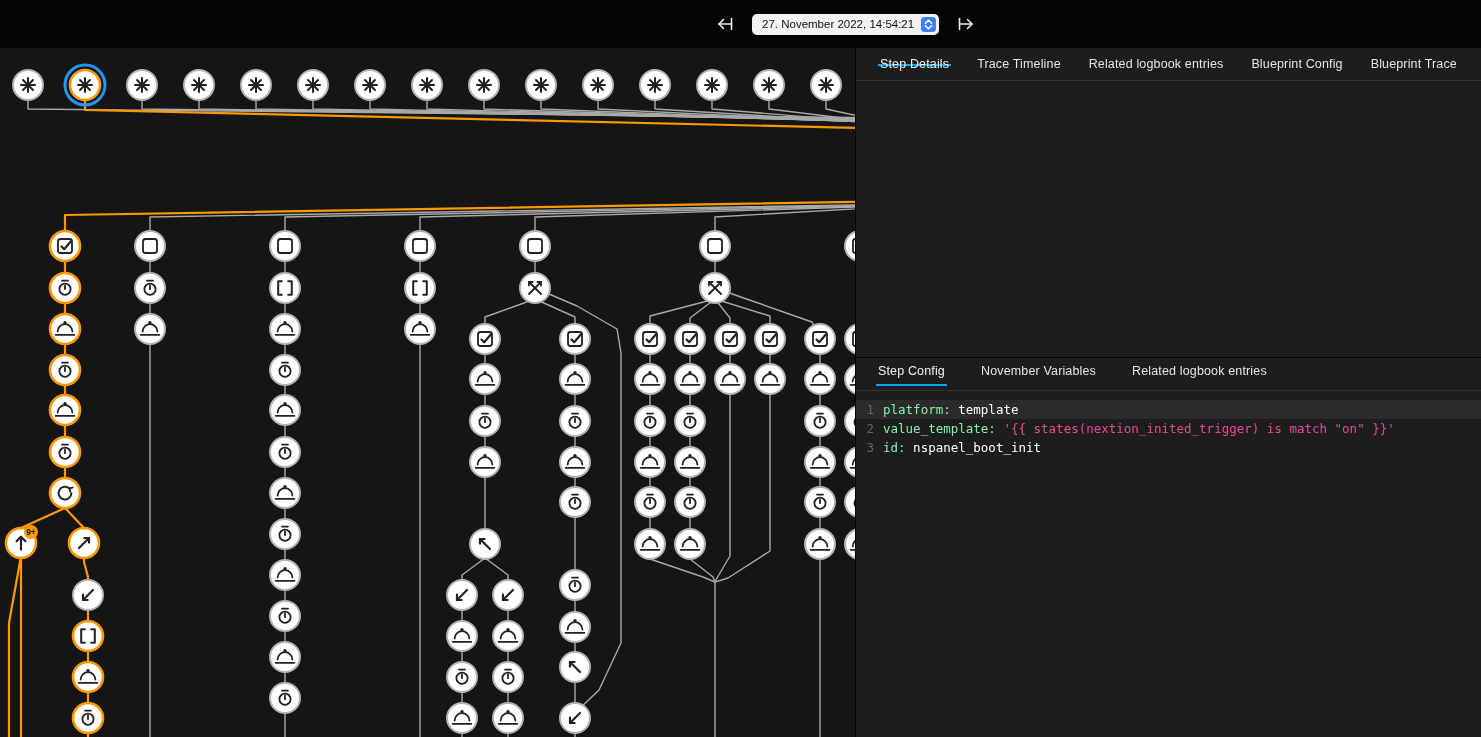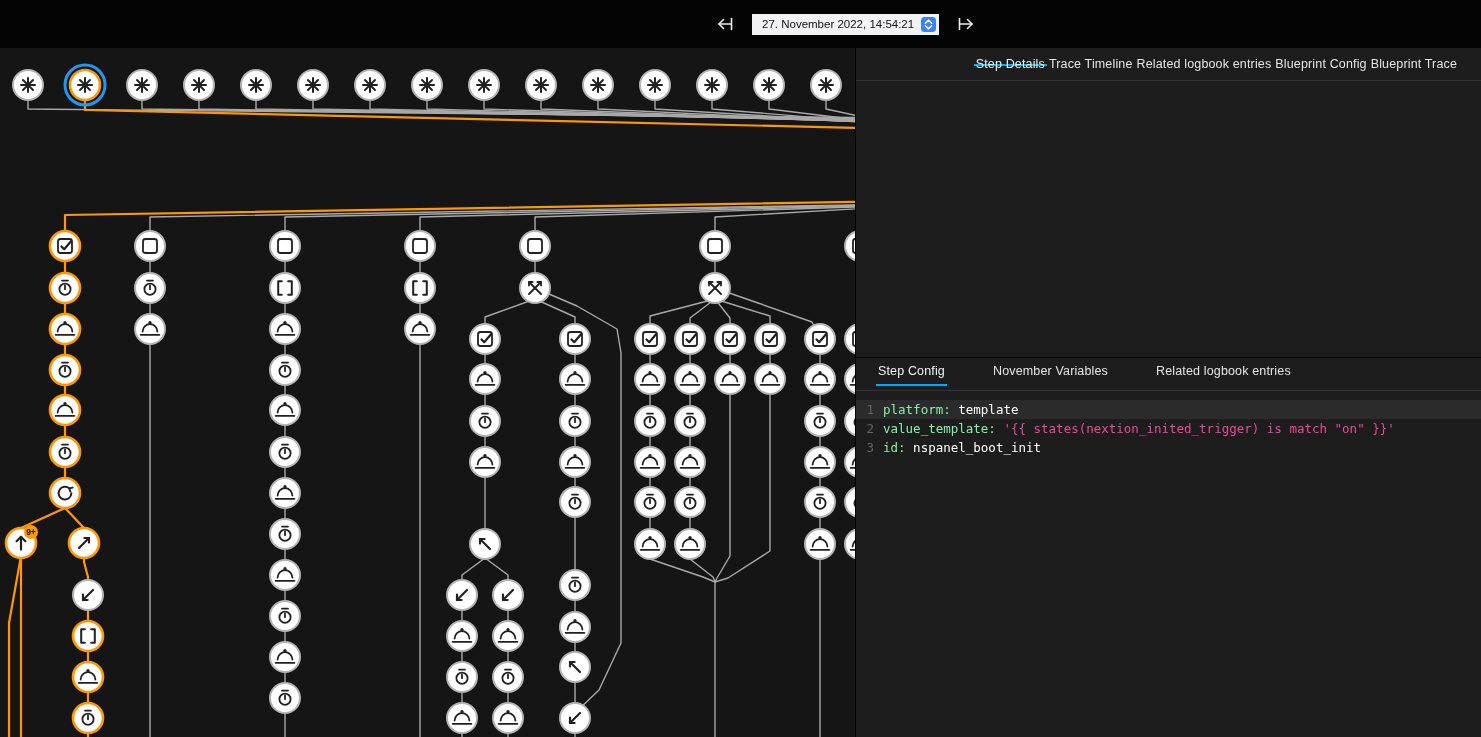--- a/index.html
+++ b/index.html
@@ -1,28 +1,28 @@
 <!DOCTYPE html>
 <html style="--accent: #03a9f4;"><head>
 <meta charset="utf-8">
 <style>
   *{margin:0;padding:0;box-sizing:border-box}
   html,body{width:1481px;height:737px;background:#151515;font-family:"Liberation Sans",sans-serif;overflow:hidden;position:relative}
   .header{position:absolute;left:0;top:0;width:1481px;height:48px;background:#040404;z-index:5}
   .header-controls{position:absolute;left:712px;top:0;height:48px;display:flex;align-items:center;gap:14px}
   .nav-btn{width:26px;height:26px;display:flex;align-items:center;justify-content:center;cursor:pointer}
-  .picker{display:flex;align-items:center;background:#f2f2f4;border-radius:0;height:21px;padding:0 3px 0 10px;gap:7px;box-shadow:0 0 0 .5px rgba(0,0,0,.5);cursor:pointer}
+  .picker{display:flex;align-items:center;background:#f2f2f4;border-radius:5px;height:21px;padding:0 3px 0 10px;gap:7px;box-shadow:0 0 0 .5px rgba(0,0,0,.5);cursor:pointer}
   .picker-label{font-size:11.5px;color:#111;white-space:nowrap}
   .picker-stepper{width:15px;height:15px;border-radius:3.5px;background:#3c82f7;display:flex;align-items:center;justify-content:center;flex-shrink:0}
   .graph-panel{position:absolute;left:0;top:48px;width:855px;height:689px;background:#151515;overflow:hidden}
   .right-panel{position:absolute;left:855px;top:48px;width:626px;height:689px;background:#1d1d1d;display:flex;flex-direction:column;border-left:1px solid #000}
   .rp-top{height:310px;display:flex;flex-direction:column;border-bottom:1px solid #070707;flex-shrink:0}
   .tabbar{display:flex;align-items:stretch;height:33px;border-bottom:1px solid #323232;flex-shrink:0}
-  .tabbar.spread{justify-content:flex-end;padding:16px 22px}
-  .tabbar.left-align{gap:44px;padding:0 0 4px 20px}
+  .tabbar.spread{justify-content:space-between;padding:16px 22px}
+  .tabbar.left-align{gap:32px;padding:0 0 4px 20px}
   .tab{display:flex;align-items:center;font-size:12.5px;color:#e5e5e5;cursor:pointer;border-bottom:2px solid transparent;padding:0 2px;white-space:nowrap;letter-spacing:.15px}
   .tab.selected{border-bottom-color:var(--accent,#03a9f4);color:#f2f2f2}
   .executed{padding:20px 24px;font-size:14px;color:#e9e9e9}
   .rp-bottom{flex:1;display:flex;flex-direction:column}
   .code{margin-top:9px;font-family:"DejaVu Sans Mono",monospace;font-size:12.5px;line-height:19px;cursor:text}
   .code-row{display:flex}
   .code-row.active{background:#2b2b2b}
   .gutter{width:27px;text-align:right;padding-right:9px;color:#666;flex-shrink:0;user-select:none}
   .code-text{white-space:pre}
   .tok-key{color:#86efac}

